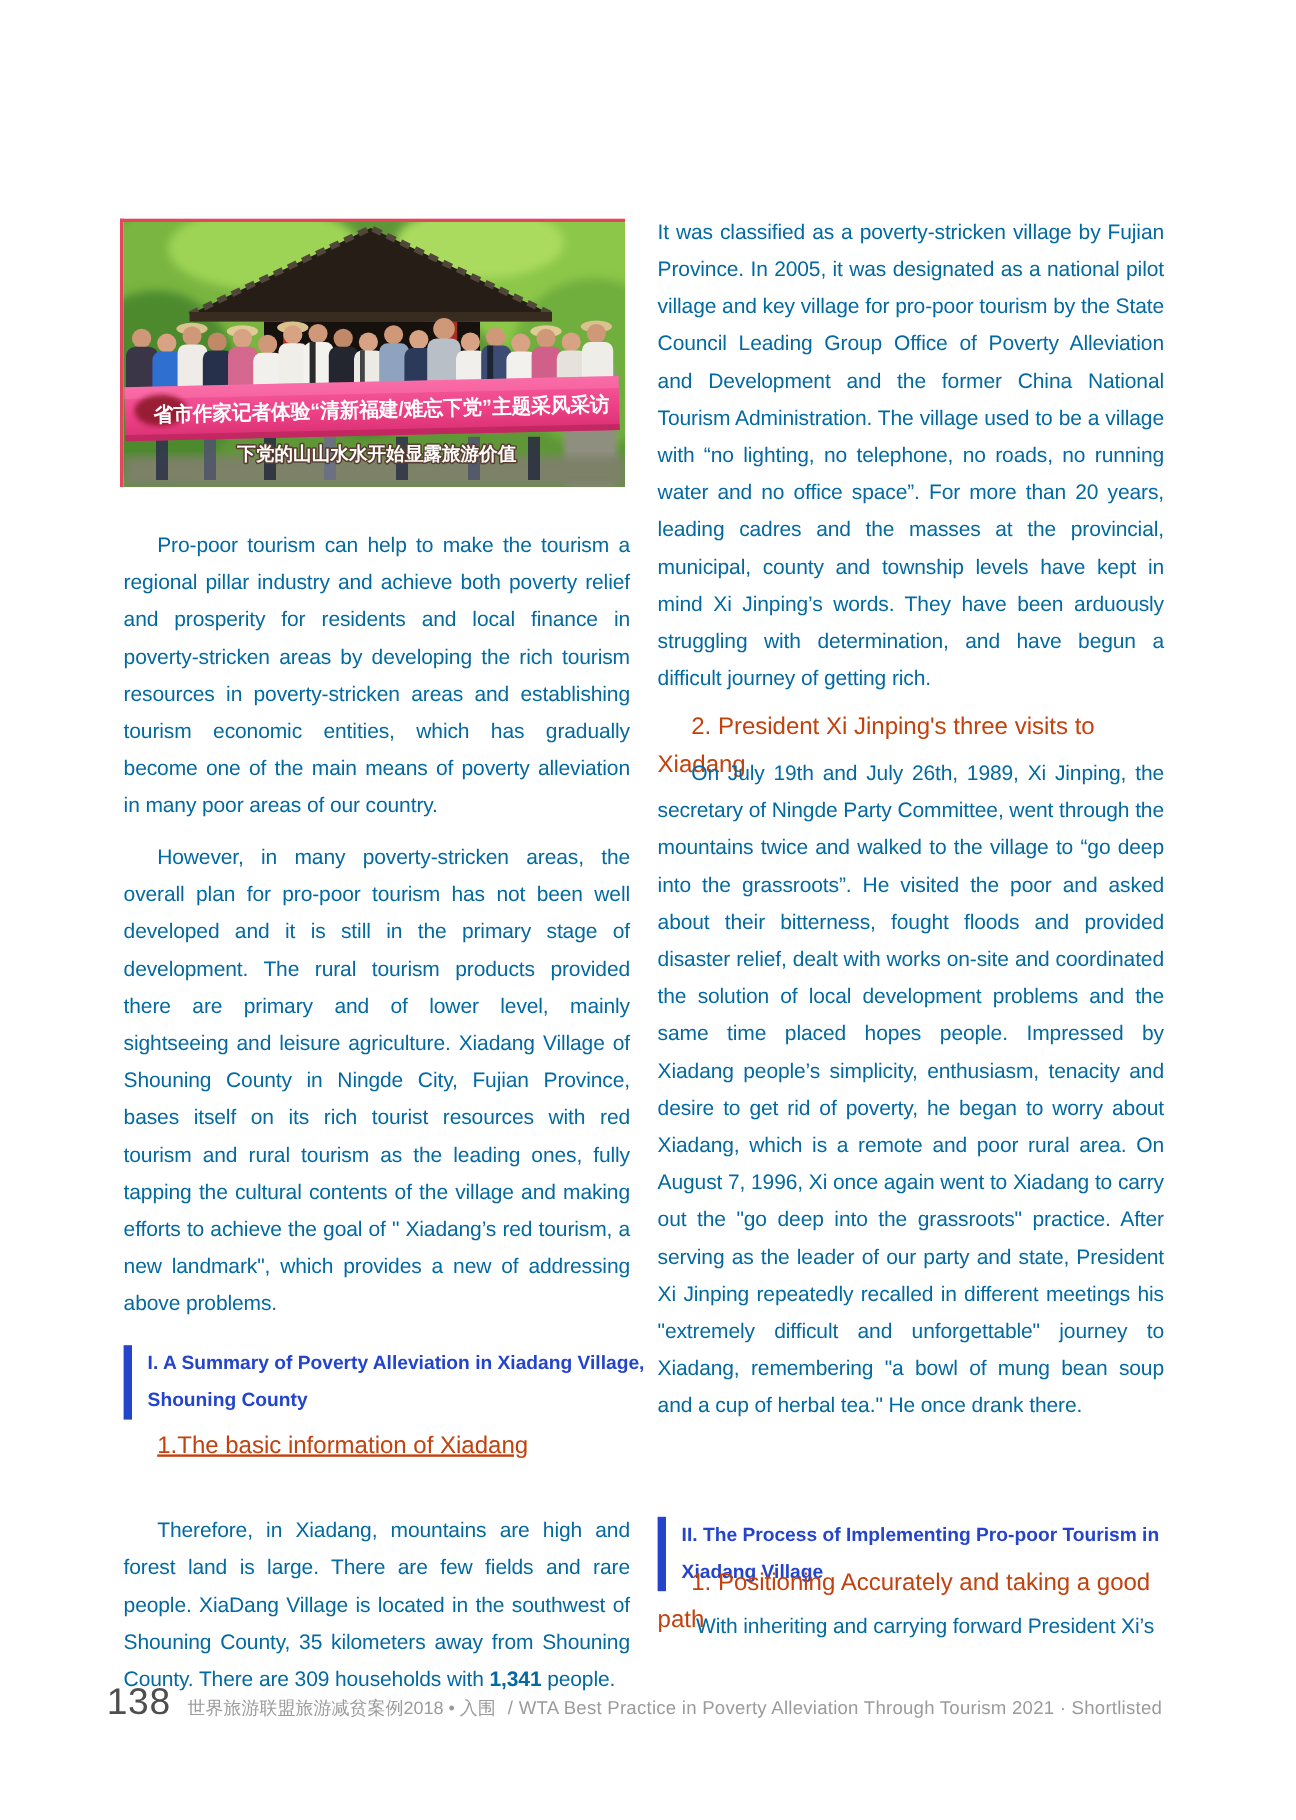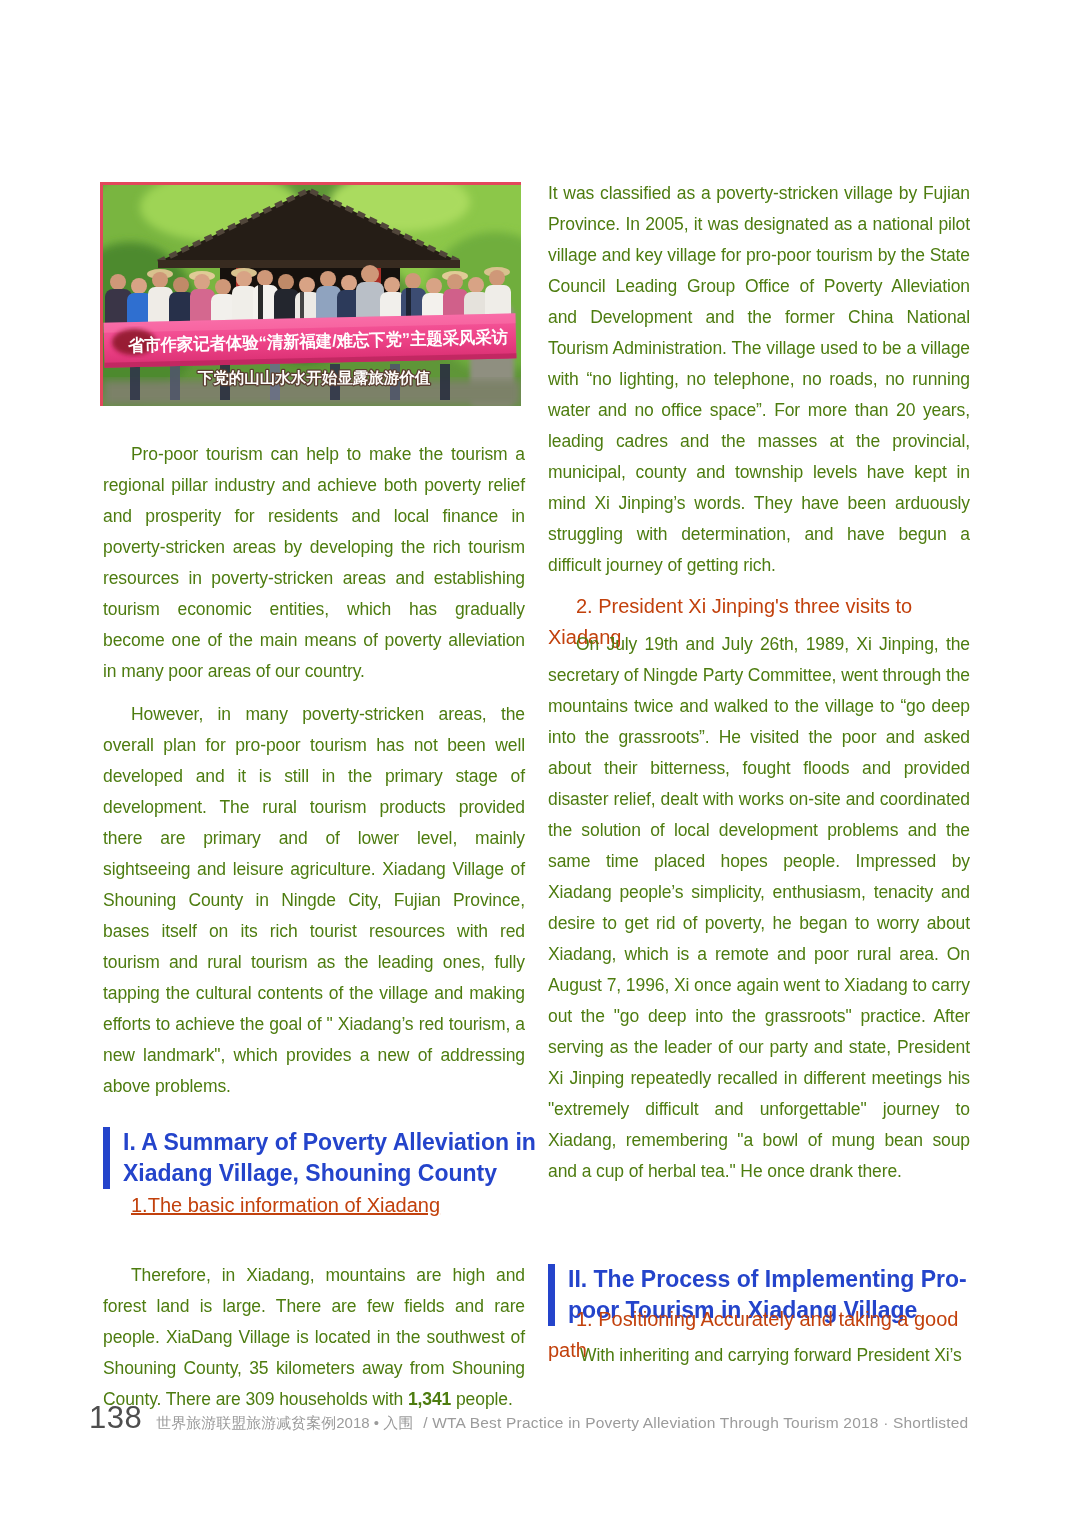--- a/index.html
+++ b/index.html
@@ -4,30 +4,30 @@
 <style>
   html,body{margin:0;padding:0;}
   body{
     width:1080px;height:1517px;background:#ffffff;position:relative;
     font-family:"Liberation Sans","DejaVu Sans",sans-serif;
     color:#3d3d3d;overflow:hidden;
   }
   .para{
     position:absolute;text-align:justify;
     font-size:17.5px;line-height:31px;letter-spacing:-0.1px;
-    color:#4d7c0f;width:422px;
+    color:#0369a1;width:422px;
   }
   .indent{text-indent:28px;}
   .subhead{
     position:absolute;font-size:20px;line-height:31px;color:#c2410c;
     width:422px;text-indent:28px;
   }
   .heading{
     position:absolute;border-left:7px solid #2444cb;padding-left:13px;
-    color:#2444cb;font-weight:bold;font-size:23px;line-height:31px;
+    color:#2444cb;font-weight:bold;font-size:16px;line-height:31px;
   }
   .num-bold{font-weight:bold;}
   #photo-frame{position:absolute;left:100px;top:182px;width:421px;height:224px;}
   #footer{
     position:absolute;left:54px;top:1400px;width:980px;
     display:flex;align-items:baseline;white-space:nowrap;
   }
   #footer .page-num{font-size:31px;color:#4e4e4e;letter-spacing:0.5px;margin-left:35px;}
   #footer .src-zh{font-size:15px;color:#9b9b9b;margin-left:14px;}
   #footer .src-en{font-size:15.5px;color:#9b9b9b;margin-left:10px;letter-spacing:0.2px;}
@@ -211,14 +211,14 @@
 
 <h2 class="heading" style="left:548px;top:1226px;width:432px;margin-top:38px;">II. The Process of Implementing Pro-poor Tourism in Xiadang Village</h2>
 
 <p class="subhead" style="left:548px;top:1284px;">1. Positioning Accurately and taking a good path</p>
 
 <p class="para indent" style="left:552px;top:1322px;">With inheriting and carrying forward  President Xi’s</p>
 
 <div id="footer">
   <span class="page-num">138</span>
   <span class="src-zh">世界旅游联盟旅游减贫案例2018 • 入围</span>
-  <span class="src-en">/ WTA Best Practice in Poverty Alleviation Through Tourism 2018 · Shortlisted</span>
+  <span class="src-en">/ WTA Best Practice in Poverty Alleviation Through Tourism 2021 · Shortlisted</span>
 </div>
 
 </body></html>

